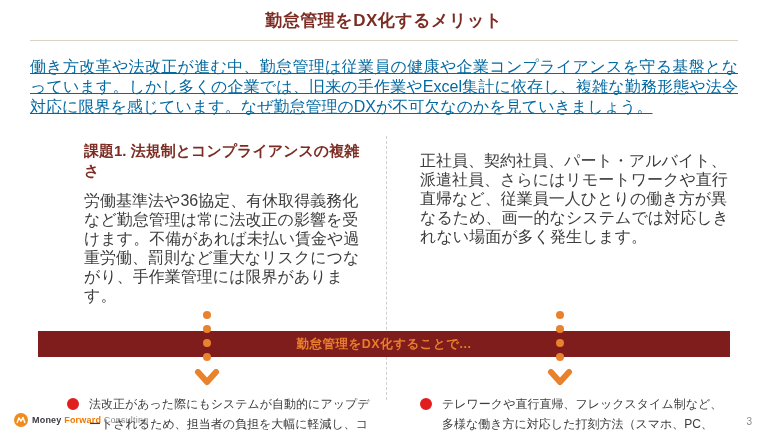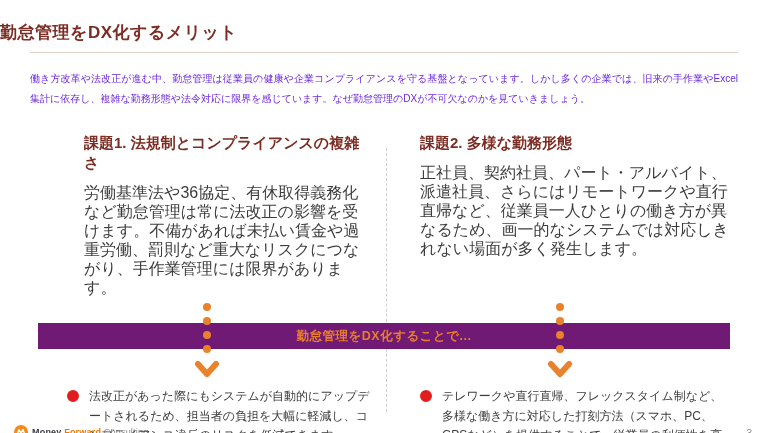--- a/index.html
+++ b/index.html
@@ -1,37 +1,37 @@
 <!DOCTYPE html>
 <html><head>
 <meta charset="utf-8">
 <style>
   * { margin:0; padding:0; box-sizing:border-box; }
   html,body { width:768px; height:433px; }
   body { font-family:"Liberation Sans", sans-serif; background:#ffffff; position:relative; overflow:hidden; }
 
   .slide { position:relative; width:768px; height:433px; background:#ffffff; }
 
-  .slide-title { margin-top:20px; text-align:left; font-size:17px; font-weight:bold; color:#7C2D23; line-height:26px; letter-spacing:0.5px; }
+  .slide-title { margin-top:8px; text-align:center; font-size:17px; font-weight:bold; color:#7C2D23; line-height:26px; letter-spacing:0.5px; }
   .title-rule { margin:6px 30px 0 30px; border:none; border-top:1px solid #DCD2C6; }
 
-  .intro { margin:16px 30px 0 30px; font-size:10px; line-height:20px; color:#6d28d9; text-align:justify; }
+  .intro { margin:16px 30px 0 30px; font-size:16px; line-height:20px; color:#0369a1; text-align:justify;text-decoration:underline; }
 
   .issues { display:flex; margin-top:24px; }
   .issue { width:384px; }
   .issue-left  { padding-left:84px; padding-right:16px; }
   .issue-right { padding-left:36px; padding-right:36px; }
   .issue h2 { font-size:15px; font-weight:bold; color:#7C2D23; line-height:20px; }
   .issue p  { margin-top:10px; font-size:16px; line-height:19px; color:#3C3C3C; }
 
   .col-divider { position:absolute; left:386px; top:128px; height:264px; width:0;
                  border-left:1px dashed #CFCFCF; z-index:0; }
 
   .transition { position:relative; height:84px; margin-top:4px; }
-  .banner { position:absolute; left:38px; right:38px; top:22px; height:26px; background:#701a75;
+  .banner { position:absolute; left:38px; right:38px; top:22px; height:26px; background:#7f1d1d;
             display:flex; align-items:center; justify-content:center; z-index:1; }
   .banner span { font-size:12.5px; font-weight:bold; color:#E87D2B; letter-spacing:0.5px; }
 
   .arrow { position:absolute; top:2px; width:28px; height:80px; display:flex; flex-direction:column;
            align-items:center; z-index:2; }
   .arrow-left  { left:193px; }
   .arrow-right { left:546px; }
   .arrow .dot { width:8px; height:8px; border-radius:50%; background:#E8822C; margin-bottom:6px; }
   .arrow svg { margin-top:2px; display:block; }
 
@@ -62,21 +62,20 @@
   <p class="intro">働き方改革や法改正が進む中、勤怠管理は従業員の健康や企業コンプライアンスを守る基盤となっています。しかし多くの企業では、旧来の手作業やExcel集計に依存し、複雑な勤務形態や法令対応に限界を感じています。なぜ勤怠管理のDXが不可欠なのかを見ていきましょう。</p>
 
   <div class="col-divider"></div>
 
   <section class="issues">
     <div class="issue issue-left">
       <h2>課題1. 法規制とコンプライアンスの複雑さ</h2>
       <p>労働基準法や36協定、有休取得義務化など勤怠管理は常に法改正の影響を受けます。不備があれば未払い賃金や過重労働、罰則など重大なリスクにつながり、手作業管理には限界があります。</p>
     </div>
     <div class="issue issue-right">
-      <h2>課題2. 多様な勤務形態</h2>
       <p>正社員、契約社員、パート・アルバイト、派遣社員、さらにはリモートワークや直行直帰など、従業員一人ひとりの働き方が異なるため、画一的なシステムでは対応しきれない場面が多く発生します。</p>
     </div>
   </section>
 
   <section class="transition">
     <div class="banner">
       <span>勤怠管理をDX化することで...</span>
     </div>
 
     <div class="arrow arrow-left">

